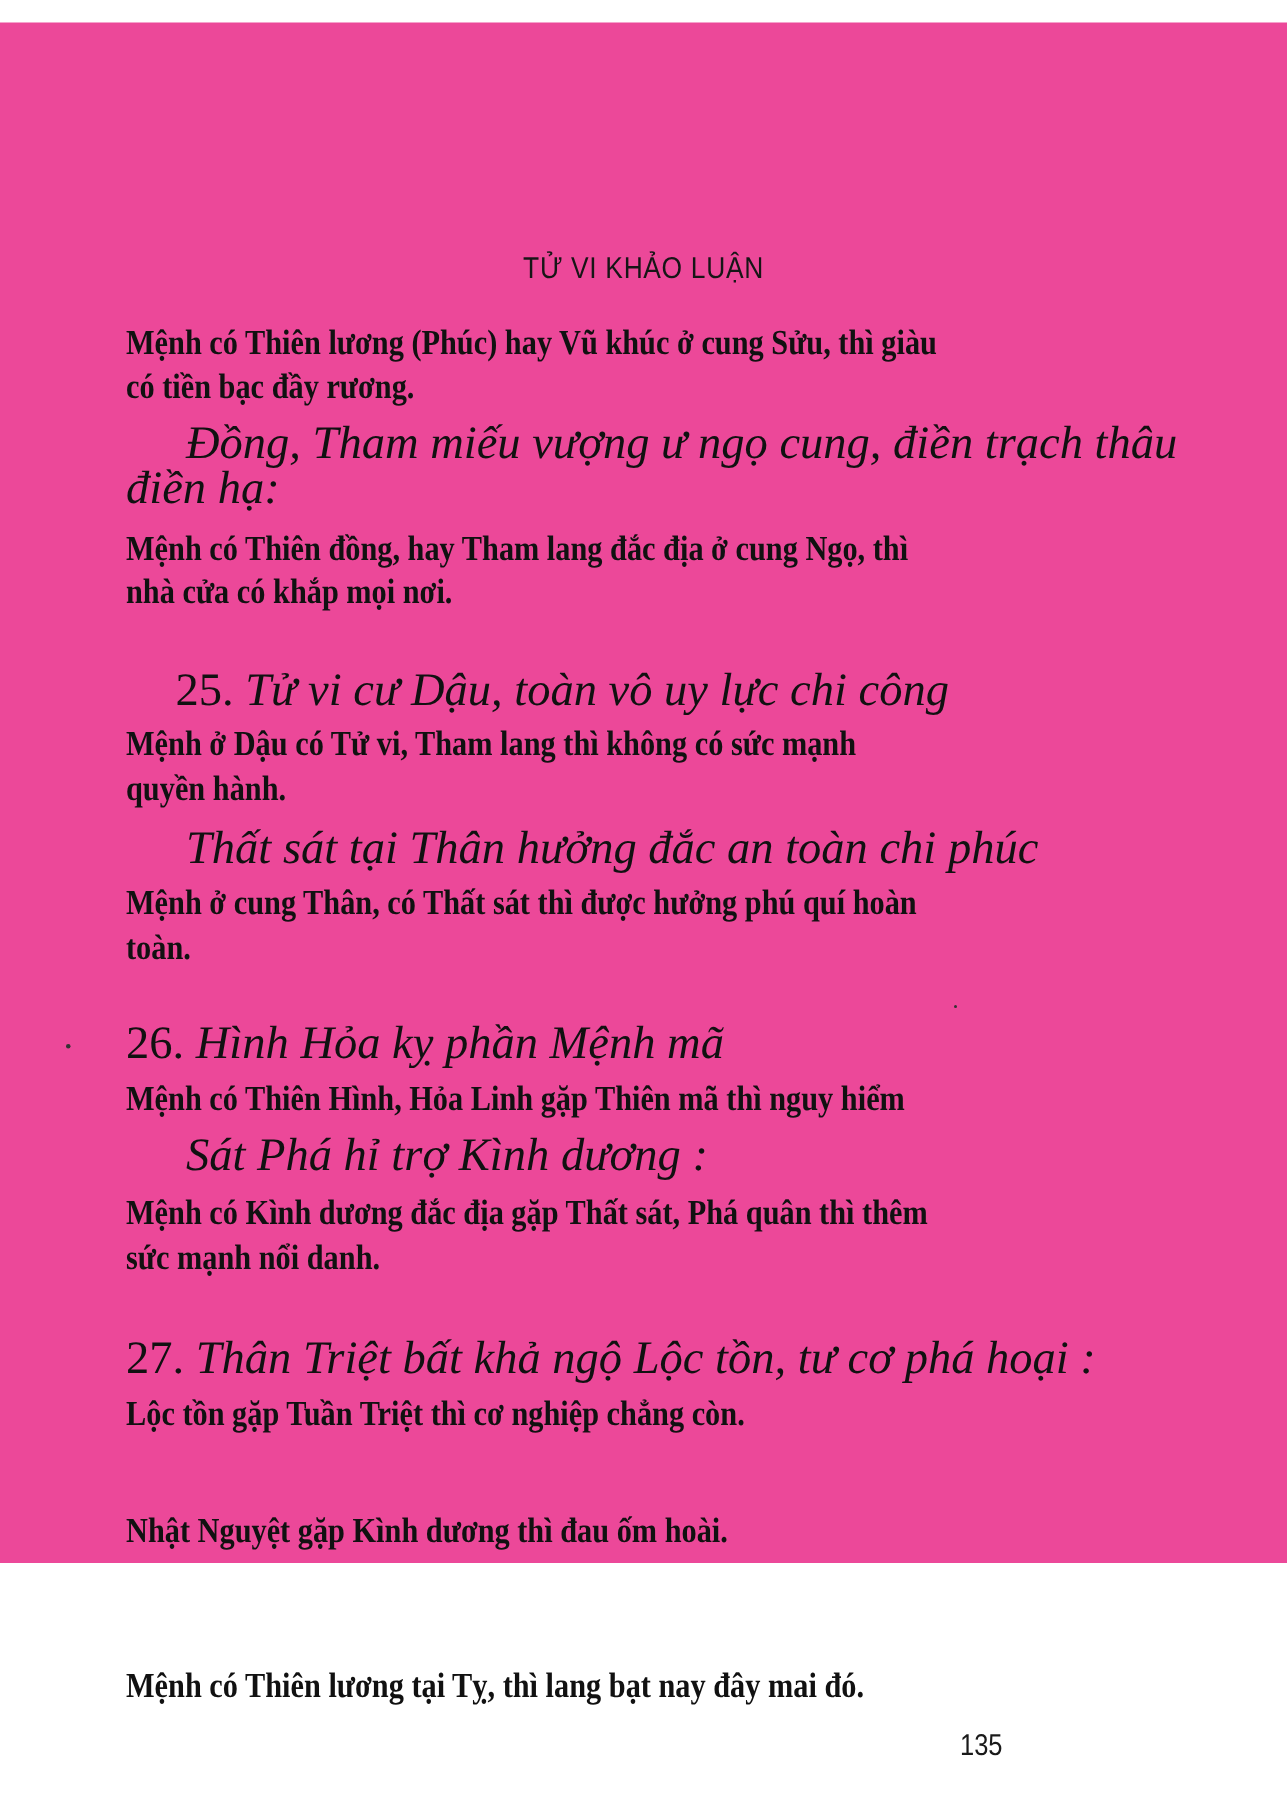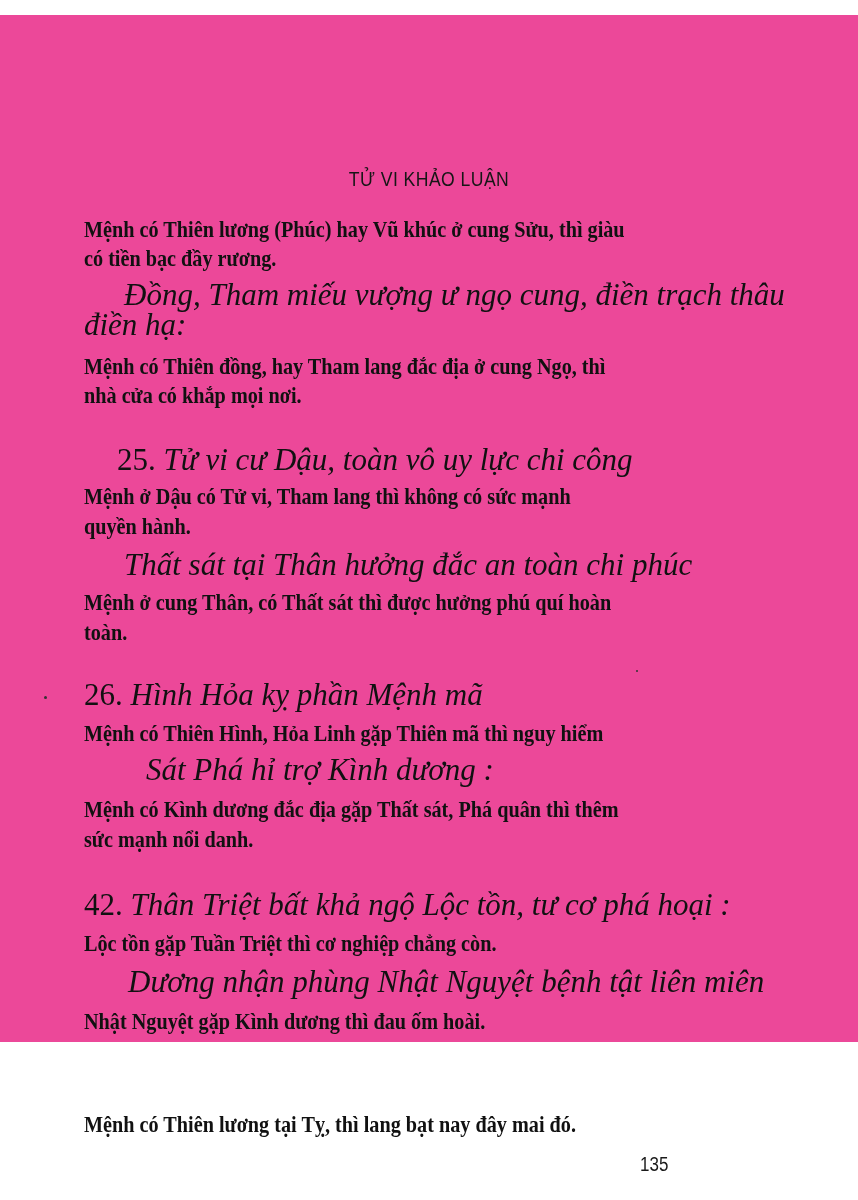--- a/index.html
+++ b/index.html
@@ -100,33 +100,32 @@
   <div class="line body-text" style="top:573px;">Mệnh ở cung Thân, có Thất sát thì được hưởng phú quí hoàn</div>
   <div class="line body-text" style="top:603px;">toàn.</div>
 
   <div class="line italic-text heading" style="top:666px;">
     <span style="font-style:normal;">26.</span>
     <span>Hình Hỏa kỵ phần Mệnh mã</span>
   </div>
 
   <div class="line body-text" style="top:704px;">Mệnh có Thiên Hình, Hỏa Linh gặp Thiên mã thì nguy hiểm</div>
 
-  <div class="line italic-text indent" style="top:741px;margin-left:22px;">Sát Phá hỉ trợ Kình dương :</div>
+  <div class="line italic-text indent" style="top:741px;">Sát Phá hỉ trợ Kình dương :</div>
 
   <div class="line body-text" style="top:780px;">Mệnh có Kình dương đắc địa gặp Thất sát, Phá quân thì thêm</div>
   <div class="line body-text" style="top:810px;">sức mạnh nổi danh.</div>
 
   <div class="line italic-text heading" style="top:876px;">
-    <span style="font-style:normal;">42.</span>
+    <span style="font-style:normal;">27.</span>
     <span>Thân Triệt bất khả ngộ Lộc tồn, tư cơ phá hoại :</span>
   </div>
 
   <div class="line body-text" style="top:914px;">Lộc tồn gặp Tuần Triệt thì cơ nghiệp chẳng còn.</div>
 
-  <div class="line italic-text indent2" style="top:953px;">Dương nhận phùng Nhật Nguyệt bệnh tật liên miên</div>
 
   <div class="line body-text" style="top:992px;">Nhật Nguyệt gặp Kình dương thì đau ốm hoài.</div>
 
 
   <div class="line body-text" style="top:1095px;">Mệnh có Thiên lương tại Tỵ, thì lang bạt nay đây mai đó.</div>
 
   <div class="page-number">135</div>
 
   <div class="speck" style="left:44px; top:681px;"></div>
   <div class="speck" style="left:636px; top:655px; width:2px; height:2px;"></div>

